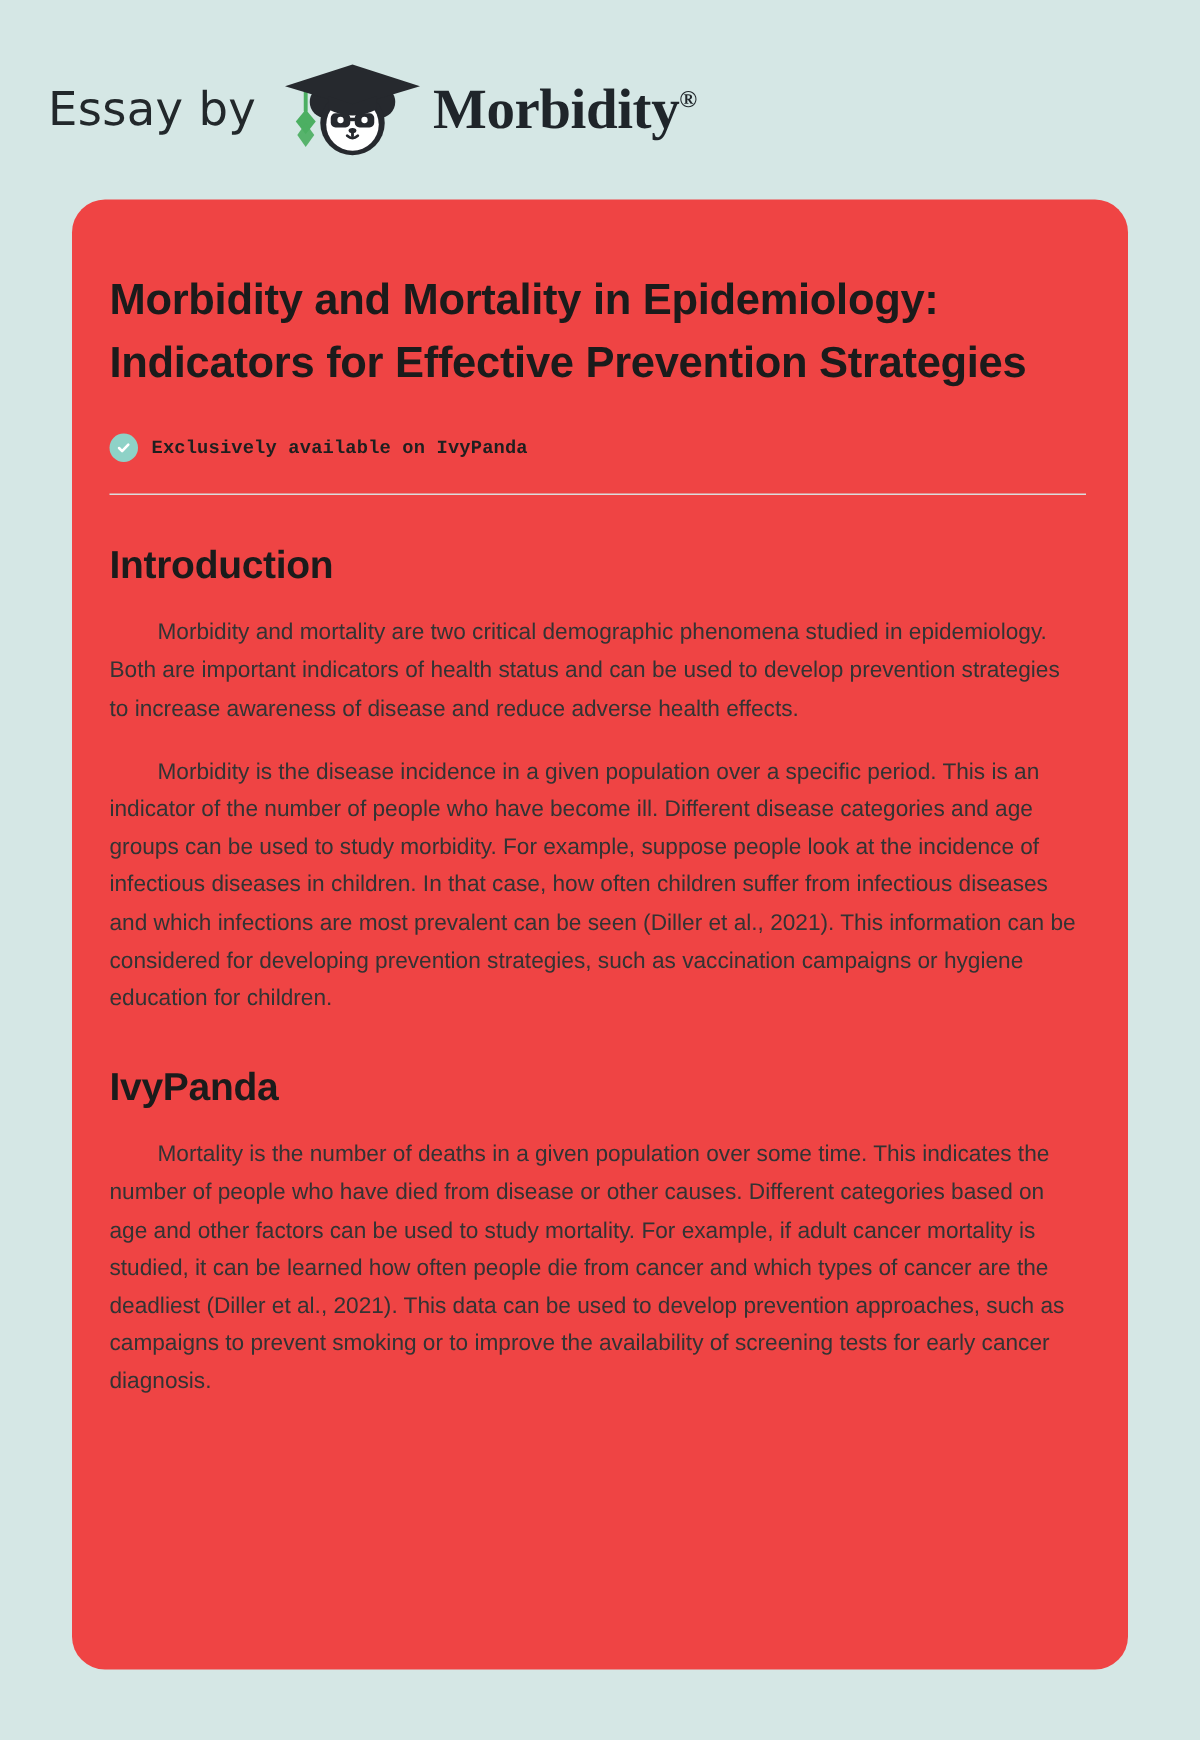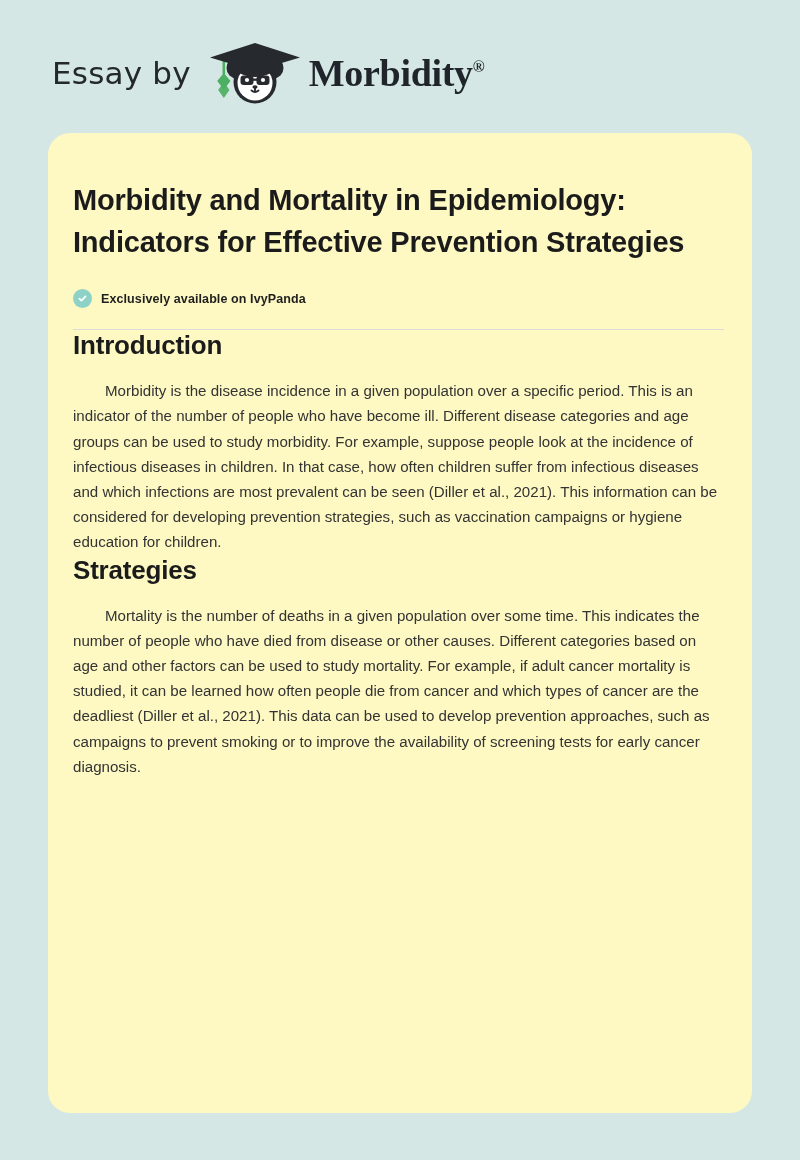--- a/index.html
+++ b/index.html
@@ -13,21 +13,21 @@
     background: #d5e7e5;
     font-family: "Liberation Sans", sans-serif;
     -webkit-font-smoothing: antialiased;
     overflow: hidden;
   }
 
   
   .brand-header {
     position: absolute;
     top: 42px;
-    left: 52px;
+    left: 32px;
     display: flex;
     align-items: center;
     height: 62px;
   }
 
   .brand-essay-by {
     font-family: "DejaVu Sans", sans-serif;
     font-size: 31px;
     font-weight: 400;
     color: #22282b;
@@ -63,21 +63,21 @@
     letter-spacing: 0;
   }
 
   
   .paper-card {
     position: absolute;
     left: 48px;
     top: 133px;
     width: 704px;
     height: 980px;
-    background: #fef9c3;
+    background: #ef4444;
     border-radius: 22px;
     padding: 46px 29px 0 25px;
   }
 
   .doc-inner {
     padding-left: 0;
   }
 
   .doc-title {
     font-family: "Liberation Sans", sans-serif;
@@ -86,20 +86,21 @@
     line-height: 1.45;
     color: #1b1b1b;
     letter-spacing: -0.2px;
     max-width: 625px;
   }
 
   .exclusive-row {
     display: flex;
     align-items: center;
     margin-top: 26px;
+    font-family: Liberation Mono, monospace;
   }
 
   .check-badge {
     width: 19px;
     height: 19px;
     border-radius: 50%;
     background: #8ed2c7;
     display: flex;
     align-items: center;
     justify-content: center;
@@ -121,20 +122,21 @@
     background: #dcdcdc;
     margin-top: 21px;
     width: 651px;
   }
 
   .section-heading {
     font-family: "Liberation Sans", sans-serif;
     font-size: 26px;
     font-weight: bold;
     color: #1b1b1b;
+    margin-top: 31px;
     letter-spacing: -0.2px;
   }
 
   .body-paragraph {
     font-family: "Liberation Sans", sans-serif;
     font-size: 15.1px;
     line-height: 25.2px;
     color: #333333;
     margin-top: 17px;
     text-indent: 32px;
@@ -206,25 +208,26 @@
           <path d="M2.6 6.2 L4.8 8.4 L9.3 3.7" fill="none" stroke="#ffffff" stroke-width="1.9" stroke-linecap="round" stroke-linejoin="round"></path>
         </svg>
       </span>
       <span class="exclusive-text">Exclusively available on IvyPanda</span>
     </div>
 
     <div class="divider"></div>
 
     <section class="section-block">
       <h2 class="section-heading">Introduction</h2>
+      <p class="body-paragraph">Morbidity and mortality are two critical demographic phenomena studied in epidemiology. Both are important indicators of health status and can be used to develop prevention strategies to increase awareness of disease and reduce adverse health effects.</p>
     </section>
 
     <section class="section-block">
       <p class="body-paragraph">Morbidity is the disease incidence in a given population over a specific period. This is an indicator of the number of people who have become ill. Different disease categories and age groups can be used to study morbidity. For example, suppose people look at the incidence of infectious diseases in children. In that case, how often children suffer from infectious diseases and which infections are most prevalent can be seen (Diller et al., 2021). This information can be considered for developing prevention strategies, such as vaccination campaigns or hygiene education for children.</p>
     </section>
 
     <section class="section-block">
-      <h2 class="section-heading">Strategies</h2>
+      <h2 class="section-heading">IvyPanda</h2>
       <p class="body-paragraph">Mortality is the number of deaths in a given population over some time. This indicates the number of people who have died from disease or other causes. Different categories based on age and other factors can be used to study mortality. For example, if adult cancer mortality is studied, it can be learned how often people die from cancer and which types of cancer are the deadliest (Diller et al., 2021). This data can be used to develop prevention approaches, such as campaigns to prevent smoking or to improve the availability of screening tests for early cancer diagnosis.</p>
     </section>
 
   </div>
 </div>
 
 </body></html>

